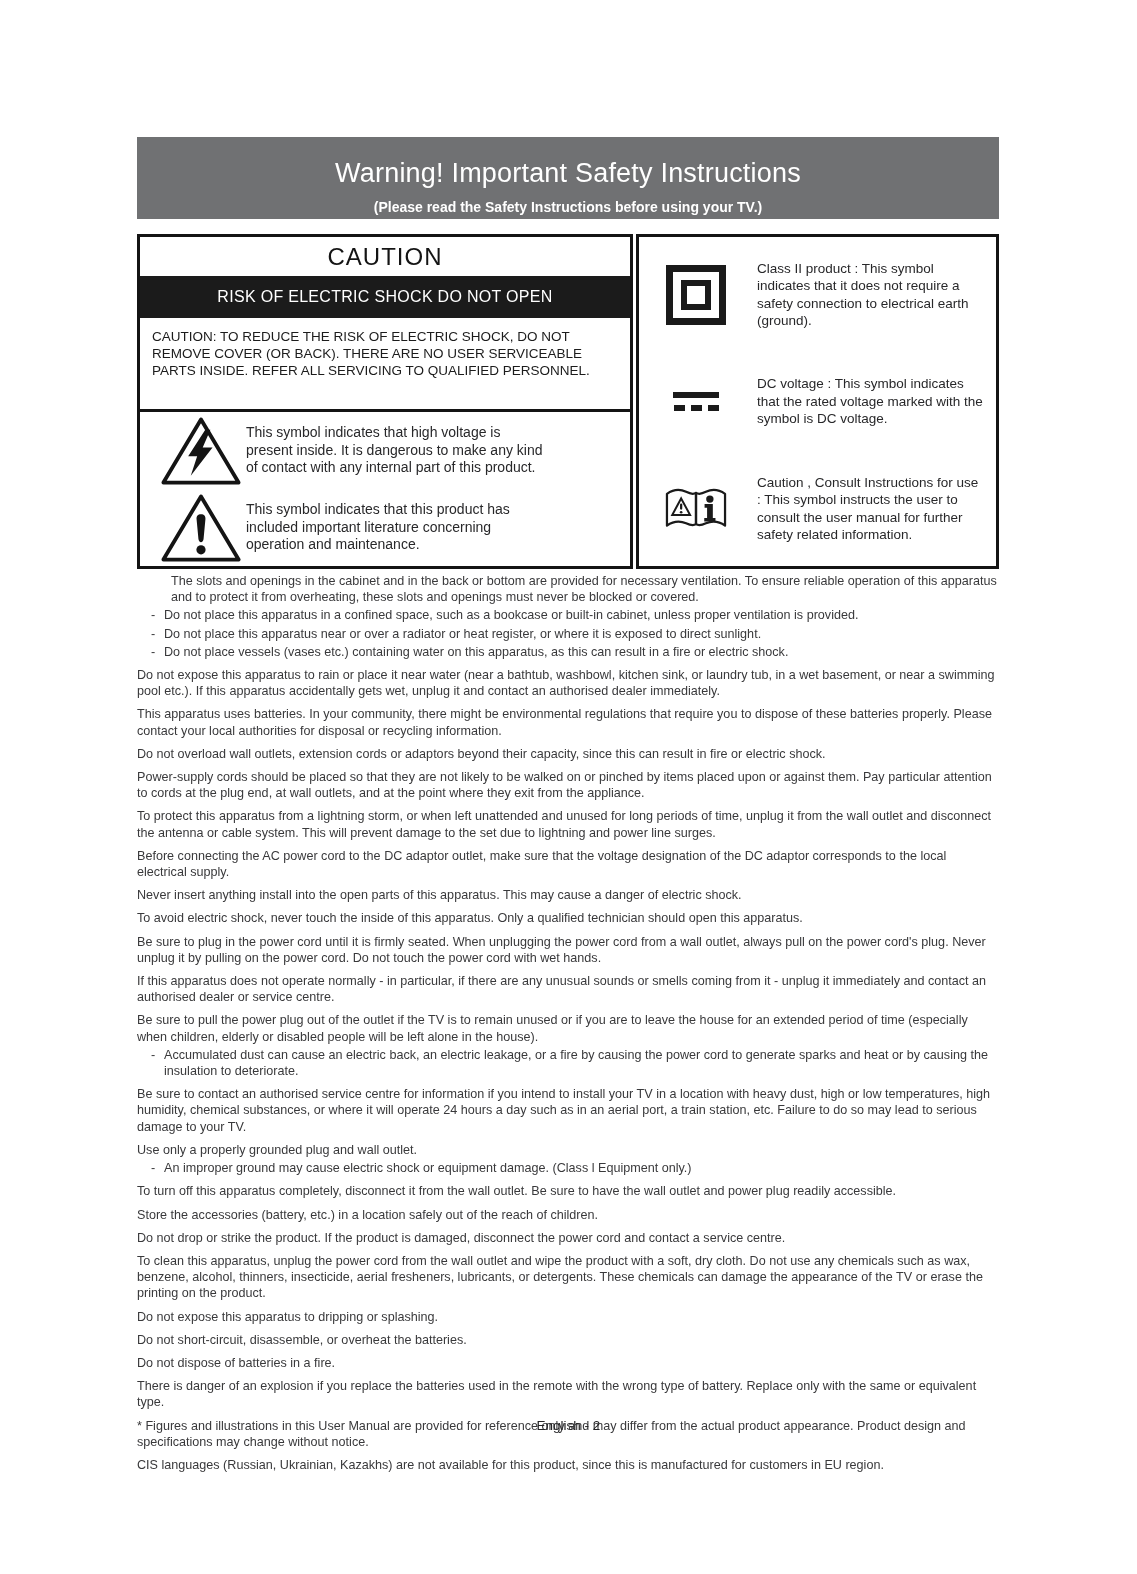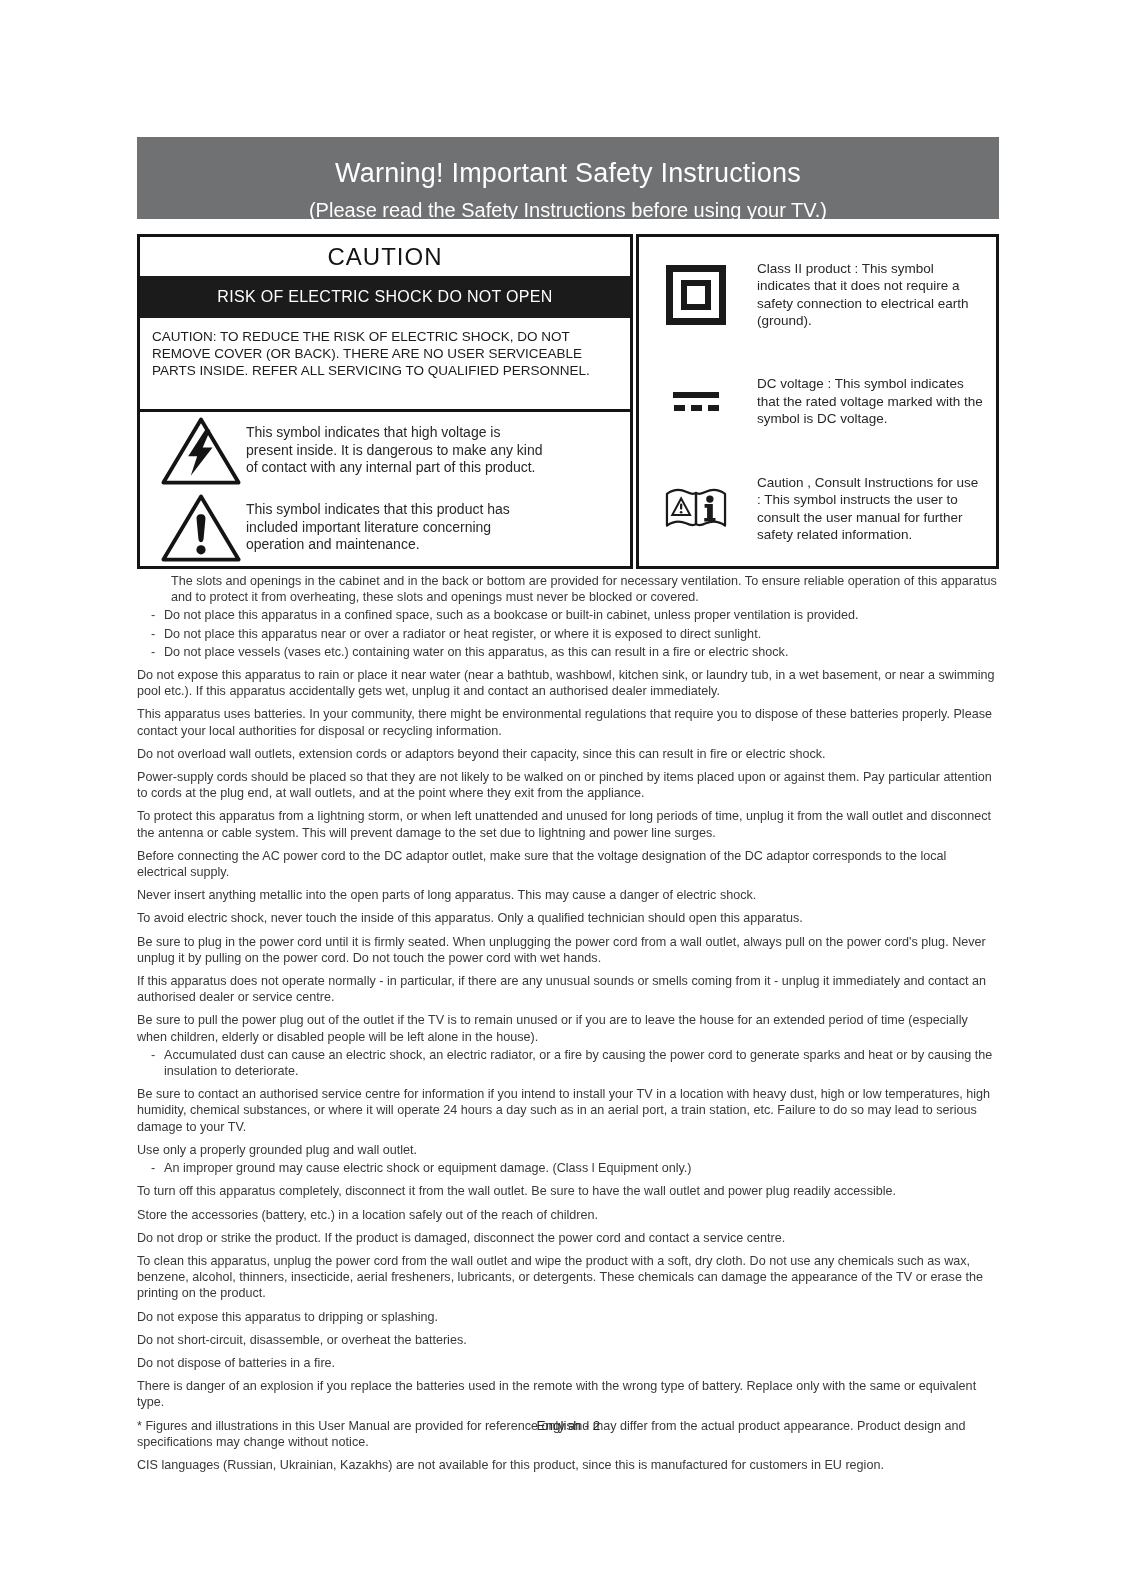--- a/index.html
+++ b/index.html
@@ -11,21 +11,21 @@
   }
   .sheet { position:absolute; inset:0; }
   .content { position:absolute; left:137px; top:137px; width:862px; }
 
   
   .warn-header {
     background:#707173; color:#ffffff; height:82px; text-align:center;
     box-sizing:border-box; padding-top:21px;
   }
   .warn-title { font-size:27px; font-weight:500; letter-spacing:.2px; }
-  .warn-subtitle { font-size:20px; margin-top:10px; font-weight:400; }
+  .warn-subtitle { font-size:14px; margin-top:10px; font-weight:700; }
 
   
   .boxes-row { display:flex; margin-top:15px; height:335px; }
   .left-col { width:496px; margin-right:3px; display:flex; flex-direction:column; }
 
   .caution-box { border:3px solid #141414; box-sizing:border-box; height:178px; background:#fff; }
   .caution-title { text-align:center; font-size:24px; color:#141414; padding:6px 0 5px; letter-spacing:1px; font-weight:500; }
   .caution-banner { background:#1b1b1b; color:#ffffff; text-align:center; font-size:16px; font-weight:500; padding:12px 0; letter-spacing:.3px; }
   .caution-text { font-size:13.5px; line-height:17px; color:#1c1c1c; padding:10px 12px; }
 
@@ -161,28 +161,28 @@
         <div class="bullet">
           <span class="dash">-</span>
           <span class="btext">Do not place vessels (vases etc.) containing water on this apparatus, as this can result in a fire or electric shock.</span>
         </div>
         <div class="para">Do not expose this apparatus to rain or place it near water (near a bathtub, washbowl, kitchen sink, or laundry tub, in a wet basement, or near a swimming pool etc.). If this apparatus accidentally gets wet, unplug it and contact an authorised dealer immediately.</div>
         <div class="para">This apparatus uses batteries. In your community, there might be environmental regulations that require you to dispose of these batteries properly. Please contact your local authorities for disposal or recycling information.</div>
         <div class="para">Do not overload wall outlets, extension cords or adaptors beyond their capacity, since this can result in fire or electric shock.</div>
         <div class="para">Power-supply cords should be placed so that they are not likely to be walked on or pinched by items placed upon or against them. Pay particular attention to cords at the plug end, at wall outlets, and at the point where they exit from the appliance.</div>
         <div class="para">To protect this apparatus from a lightning storm, or when left unattended and unused for long periods of time, unplug it from the wall outlet and disconnect the antenna or cable system. This will prevent damage to the set due to lightning and power line surges.</div>
         <div class="para">Before connecting the AC power cord to the DC adaptor outlet, make sure that the voltage designation of the DC adaptor corresponds to the local electrical supply.</div>
-        <div class="para">Never insert anything metallic into the open parts of long apparatus. This may cause a danger of electric shock.</div>
+        <div class="para">Never insert anything install into the open parts of this apparatus. This may cause a danger of electric shock.</div>
         <div class="para">To avoid electric shock, never touch the inside of this apparatus. Only a qualified technician should open this apparatus.</div>
         <div class="para">Be sure to plug in the power cord until it is firmly seated. When unplugging the power cord from a wall outlet, always pull on the power cord's plug. Never unplug it by pulling on the power cord. Do not touch the power cord with wet hands.</div>
         <div class="para">If this apparatus does not operate normally - in particular, if there are any unusual sounds or smells coming from it - unplug it immediately and contact an authorised dealer or service centre.</div>
         <div class="para">Be sure to pull the power plug out of the outlet if the TV is to remain unused or if you are to leave the house for an extended period of time (especially when children, elderly or disabled people will be left alone in the house).</div>
         <div class="bullet">
           <span class="dash">-</span>
-          <span class="btext">Accumulated dust can cause an electric shock, an electric radiator, or a fire by causing the power cord to generate sparks and heat or by causing the insulation to deteriorate.</span>
+          <span class="btext">Accumulated dust can cause an electric back, an electric leakage, or a fire by causing the power cord to generate sparks and heat or by causing the insulation to deteriorate.</span>
         </div>
         <div class="para">Be sure to contact an authorised service centre for information if you intend to install your TV in a location with heavy dust, high or low temperatures, high humidity, chemical substances, or where it will operate 24 hours a day such as in an aerial port, a train station, etc. Failure to do so may lead to serious damage to your TV.</div>
         <div class="para">Use only a properly grounded plug and wall outlet.</div>
         <div class="bullet">
           <span class="dash">-</span>
           <span class="btext">An improper ground may cause electric shock or equipment damage. (Class l Equipment only.)</span>
         </div>
         <div class="para">To turn off this apparatus completely, disconnect it from the wall outlet. Be sure to have the wall outlet and power plug readily accessible.</div>
         <div class="para">Store the accessories (battery, etc.) in a location safely out of the reach of children.</div>
         <div class="para">Do not drop or strike the product. If the product is damaged, disconnect the power cord and contact a service centre.</div>

